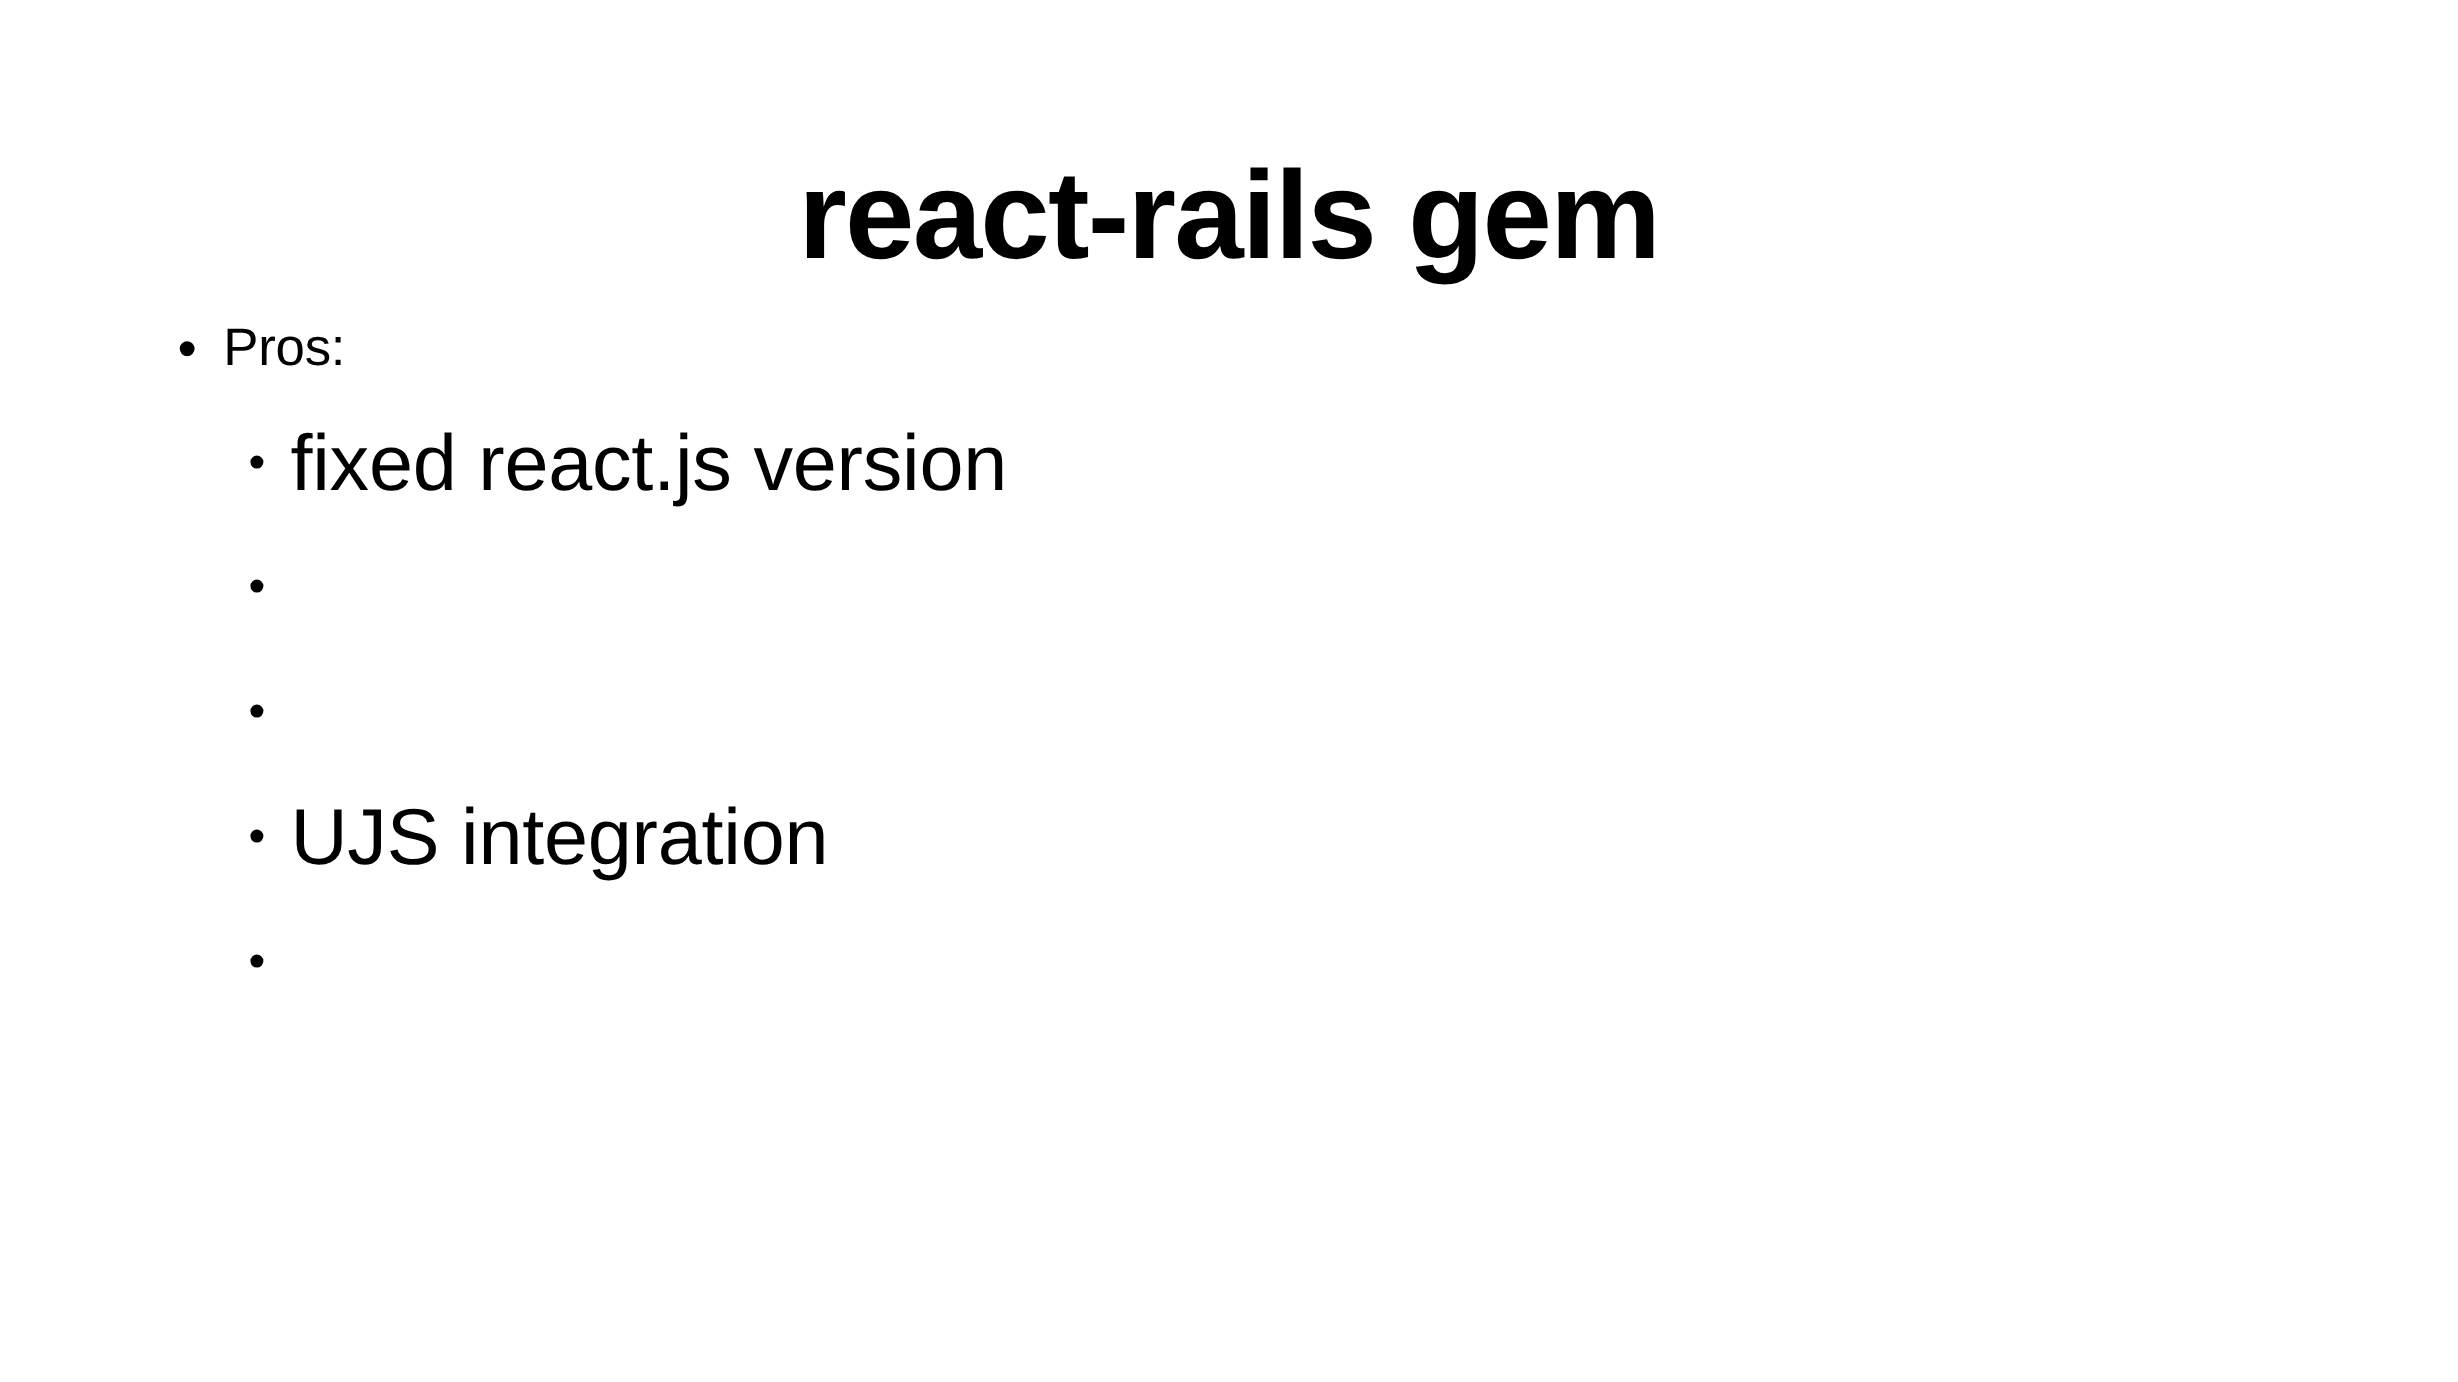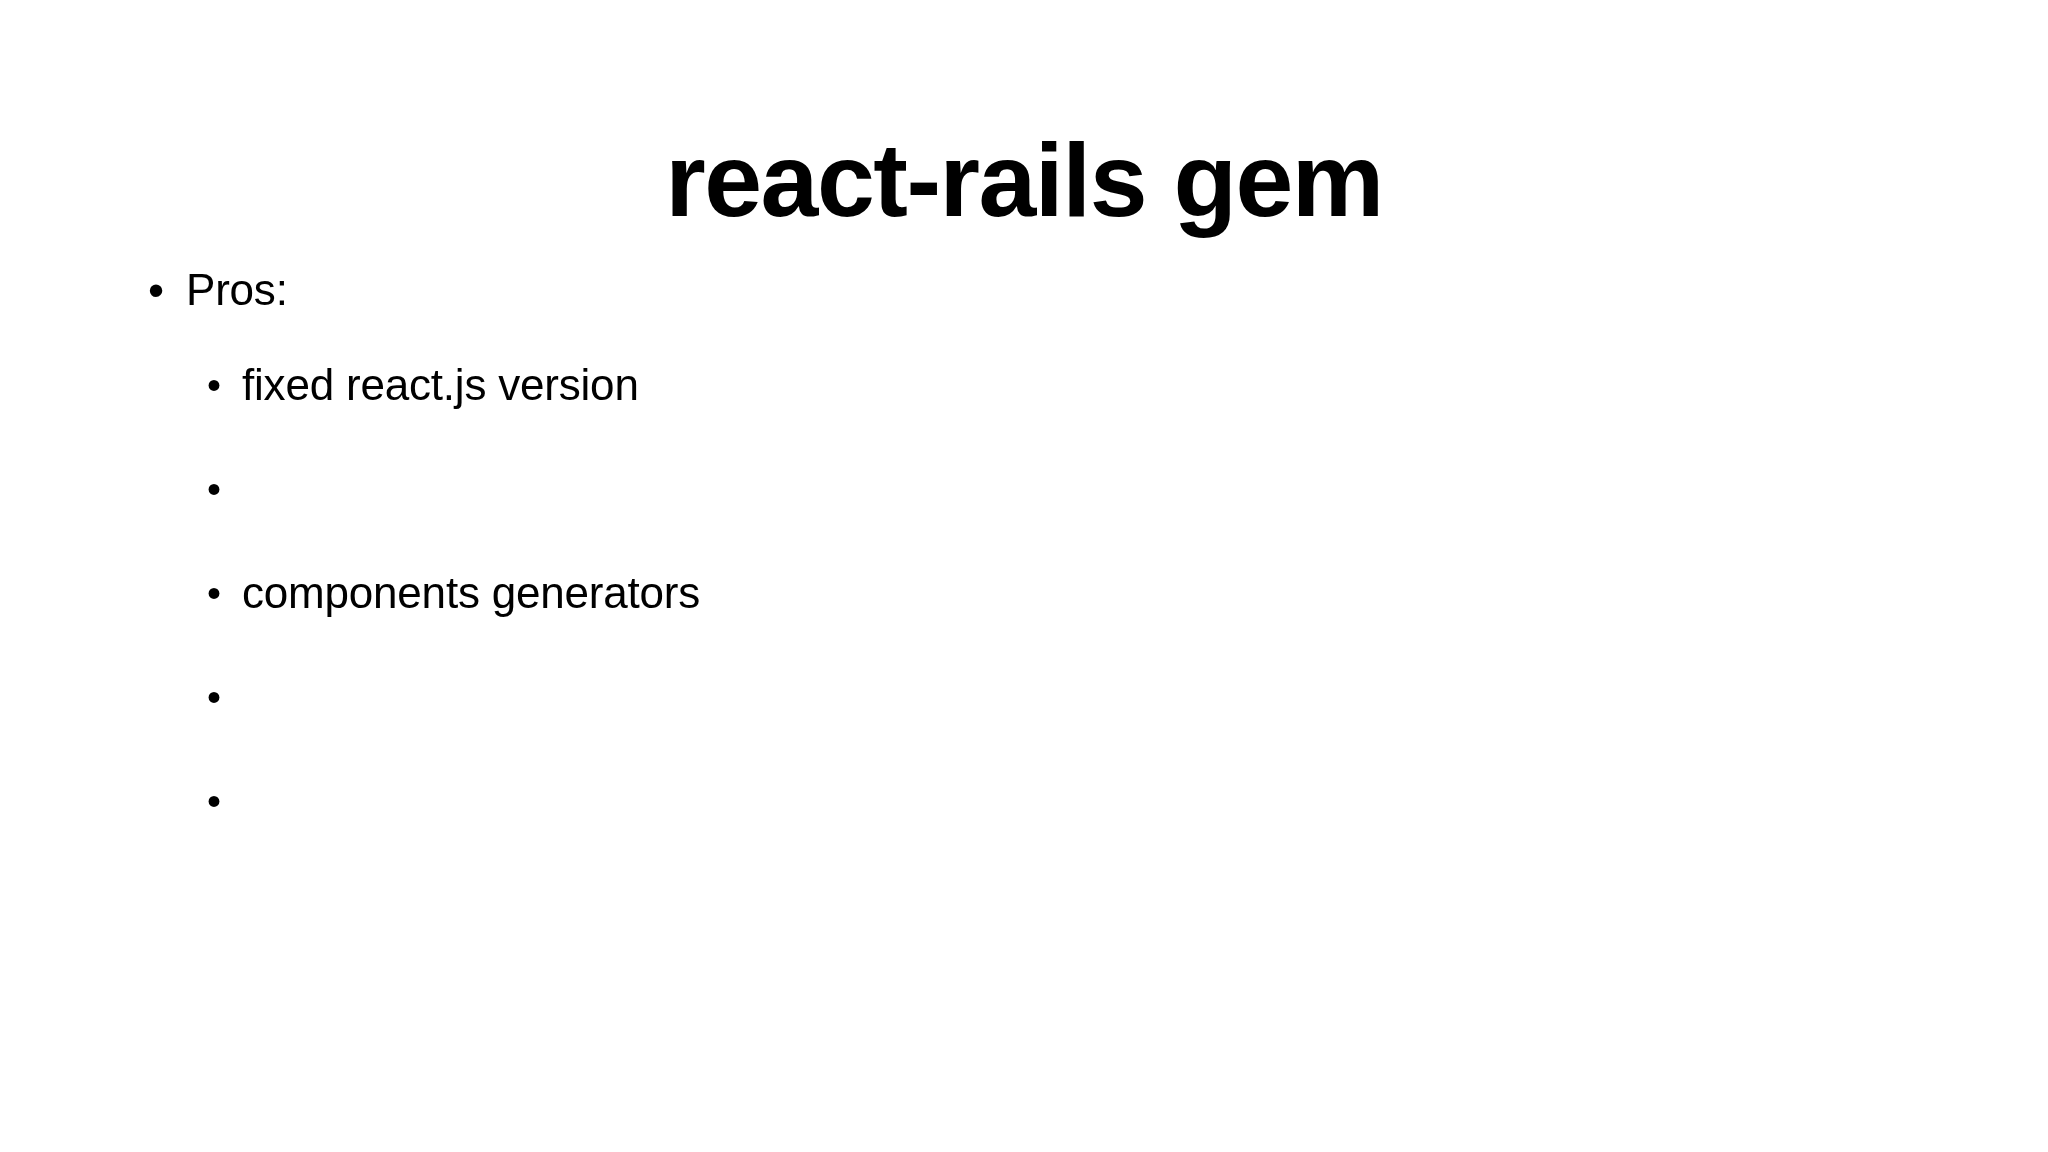--- a/index.html
+++ b/index.html
@@ -84,21 +84,21 @@
   .level-2 .bullet-dot {
     width: 44px;
     flex: 0 0 44px;
     font-size: 40px;
     line-height: 54px;
     text-align: left;
     padding-left: 9px;
     box-sizing: border-box;
   }
   .level-2 .bullet-text {
-    font-size: 44px;
+    font-size: 66px;
     line-height: 54px;
     letter-spacing: -0.2px;
     white-space: nowrap;
   }
 </style>
 </head>
 <body>
 
 <div class="slide">
 
@@ -117,25 +117,25 @@
         <span class="bullet-dot">•</span>
         <span class="bullet-text">fixed react.js version</span>
       </div>
 
       <div class="bullet-row level-2">
         <span class="bullet-dot">•</span>
       </div>
 
       <div class="bullet-row level-2">
         <span class="bullet-dot">•</span>
-        <span class="bullet-text">components generators</span>
       </div>
 
       <div class="bullet-row level-2">
         <span class="bullet-dot">•</span>
+        <span class="bullet-text">UJS integration</span>
       </div>
 
       <div class="bullet-row level-2">
         <span class="bullet-dot">•</span>
       </div>
 
     </div>
   </div>
 
 </div>

